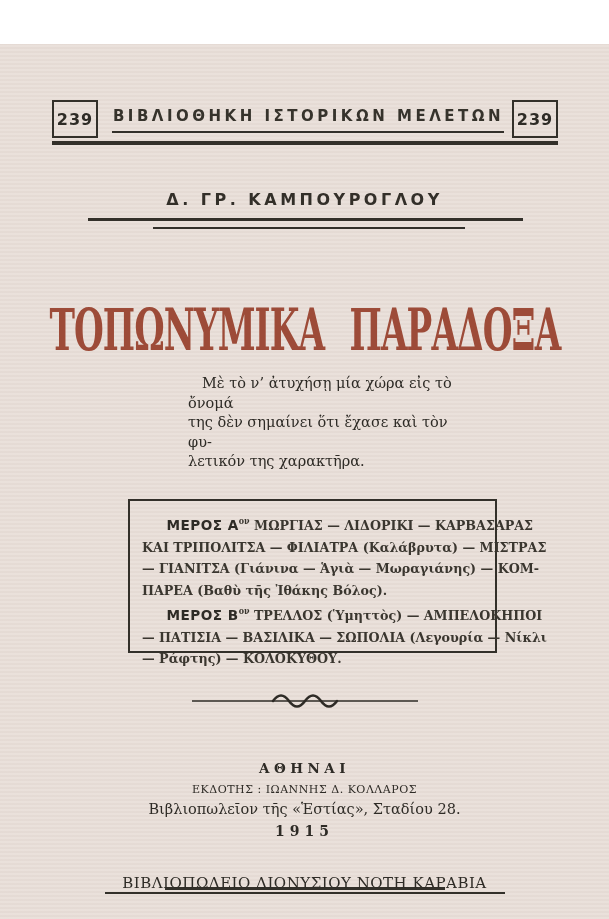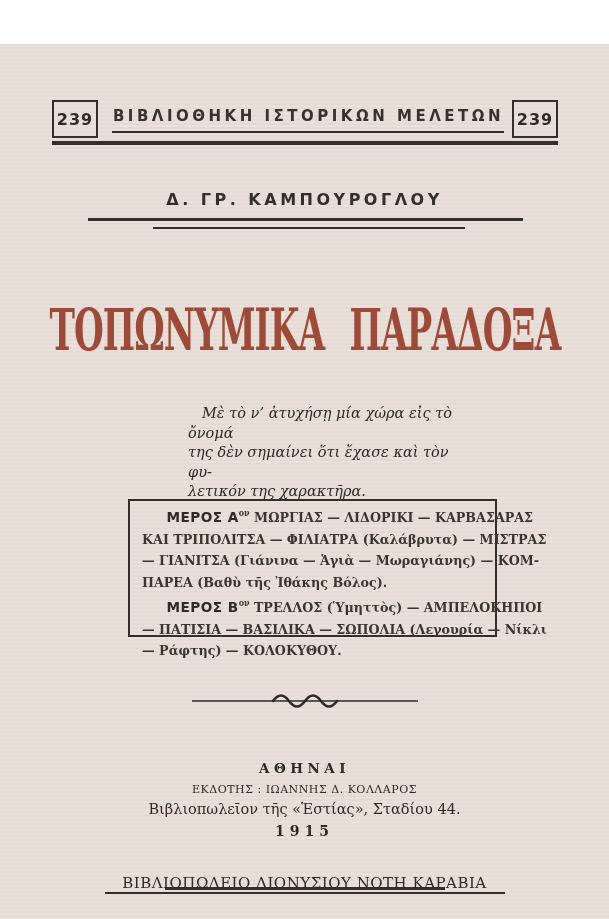--- a/index.html
+++ b/index.html
@@ -53,30 +53,30 @@
     display:inline-block;
     font-family:"DejaVu Serif", serif;
     font-size:38px;font-weight:bold;
     letter-spacing:-1px;word-spacing:16px;
     transform:scale(0.9,1.5);transform-origin:center top;
     white-space:nowrap;
   }
 
   
   .epigraph{
-    top:360px;left:188px;width:285px;
-    font-size:14.5px;line-height:19.5px;font-style:italic;
+    top:330px;left:188px;width:285px;
+    font-size:14.5px;line-height:19.5px;
   }
   .epigraph .line1{text-indent:14px;}
 
   
   .contents-box{
     top:455px;left:128px;width:341px;height:130px;
     border:2px solid #33302a;
-    padding:2px 12px;
+    padding:10px 12px;
     font-size:13.5px;font-weight:bold;line-height:21.5px;
     color:#3a362f;
   }
   .contents-box .bline{
     white-space:nowrap;
     transform:scaleX(0.94);transform-origin:left center;
   }
   .contents-box .bline.indent{text-indent:26px;}
   .meros{
     font-family:"DejaVu Sans", sans-serif;
@@ -153,21 +153,21 @@
     </div>
   </div>
 
   <svg class="abs flourish" width="226" height="22" viewBox="0 0 226 22">
     <path d="M0,11 H226" stroke="#2e2b26" stroke-width="1.6" fill="none" stroke-linecap="round"></path>
     <path d="M81,11 q8,-11 16,0 q8,11 16,0 q8,-11 16,0 q8,11 16,0" stroke="#2e2b26" stroke-width="2.6" fill="none" stroke-linecap="round"></path>
   </svg>
 
   <div class="abs centered imprint-city">ΑΘΗΝΑΙ</div>
   <div class="abs centered imprint-publisher">ΕΚΔΟΤΗΣ : ΙΩΑΝΝΗΣ Δ. ΚΟΛΛΑΡΟΣ</div>
-  <div class="abs centered imprint-bookshop">Βιβλιοπωλεῖον τῆς «Ἑστίας», Σταδίου 44.</div>
+  <div class="abs centered imprint-bookshop">Βιβλιοπωλεῖον τῆς «Ἑστίας», Σταδίου 28.</div>
   <div class="abs centered imprint-year">1915</div>
 
   <div class="abs footer-rule-thick"></div>
   <div class="abs footer-rule-thin"></div>
   <div class="abs centered footer-line1">ΒΙΒΛΙΟΠΩΛΕΙΟ ΔΙΟΝΥΣΙΟΥ ΝΟΤΗ ΚΑΡΑΒΙΑ</div>
   <div class="abs centered footer-line2">ΑΘΗΝΑ MCMXCVII</div>
 
 </div>
 
 </body></html>

